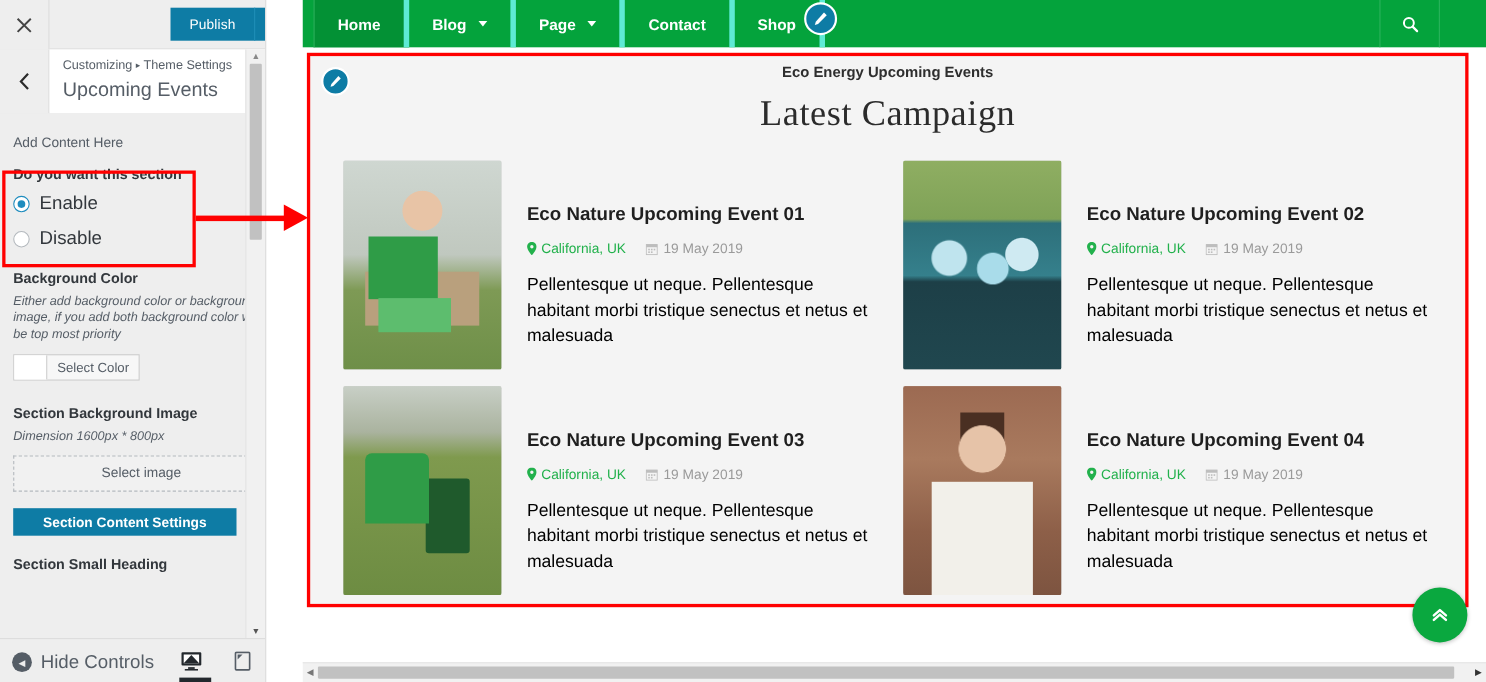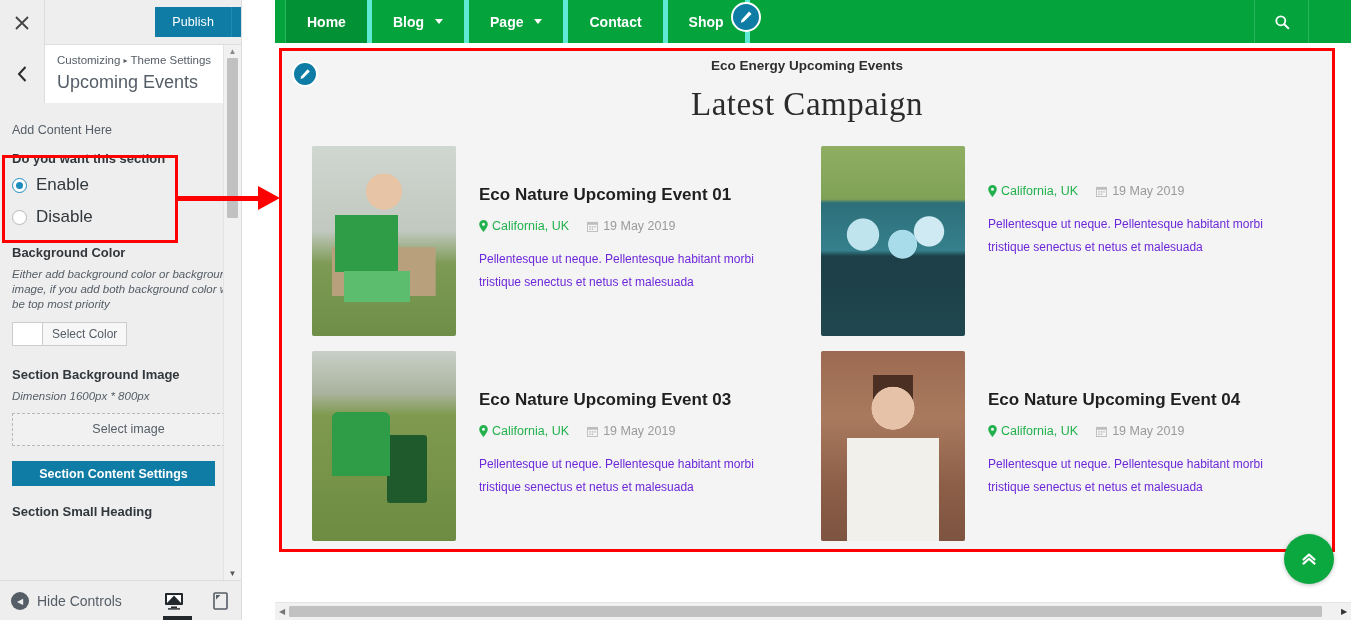--- a/index.html
+++ b/index.html
@@ -182,21 +182,21 @@
   .cz-hide {
     position: absolute; left: 11px; top: 11px;
     display: flex; align-items: center; cursor: pointer;
   }
   .cz-hide-circle {
     width: 18px; height: 18px; border-radius: 50%;
     background: #555d66; color: #eee;
     display: flex; align-items: center; justify-content: center;
     font-size: 8px; margin-right: 8px;
   }
-  .cz-hide-label { font-size: 14px; color: #555d66; }
+  .cz-hide-label { font-size: 17px; color: #555d66; }
   .cz-devices {
     position: absolute; left: 160px; top: 6px;
     display: flex; gap: 18px;
   }
   .cz-dev {
     width: 28px; height: 28px;
     display: flex; align-items: center; justify-content: center;
     cursor: pointer; color: #555d66;
   }
   .cz-dev.active { color: #23282d; }
@@ -290,21 +290,21 @@
   }
   .card-body { padding-top: 38px; min-width: 0; }
   .card-title {
     font-size: 17px; color: #1f1f1f; font-weight: bold;
     line-height: 22px; margin-bottom: 13px;
   }
   .card-meta { display: flex; align-items: center; gap: 18px; margin-bottom: 15px; }
   .meta-loc { font-size: 12.5px; color: #22b14c; display: flex; align-items: center; gap: 4px; }
   .meta-date { font-size: 12.5px; color: #9a9a9a; display: flex; align-items: center; gap: 5px; }
   .card-text {
-    font-size: 12px; color: #6d28d9;
+    font-size: 16px; color: #000000;
     line-height: 23px; max-width: 318px;
   }
 
   .totop {
     position: absolute; right: 17px; bottom: 36px;
     width: 50px; height: 50px; border-radius: 50%;
     background: #0aa83f; color: #fff;
     display: flex; align-items: center; justify-content: center;
     font-size: 18px; cursor: pointer; z-index: 6;
     box-shadow: 0 1px 4px rgba(0,0,0,.25);
@@ -558,20 +558,21 @@
           </div>
           <div class="card-text">Pellentesque ut neque. Pellentesque habitant morbi tristique senectus et netus et malesuada</div>
         </div>
       </div>
 
       <div class="card">
         <div class="card-img">
             <div class="ph ph2"></div>
           </div>
         <div class="card-body">
+          <div class="card-title">Eco Nature Upcoming Event 02</div>
           <div class="card-meta">
             <span class="meta-loc">
               <svg width="9" height="12" viewBox="0 0 10 14" aria-hidden="true">
                 <path d="M5 0C2.2 0 0 2.2 0 5c0 3.6 5 9 5 9s5-5.4 5-9c0-2.8-2.2-5-5-5zm0 6.8A1.8 1.8 0 1 1 5 3.2a1.8 1.8 0 0 1 0 3.6z" fill="#22b14c"></path>
               </svg>
               <span>California, UK</span>
             </span>
             <span class="meta-date">
               <svg width="11" height="11" viewBox="0 0 12 12" aria-hidden="true">
                 <rect x="0.5" y="1.5" width="11" height="10" fill="none" stroke="#bdbdbd"></rect>

